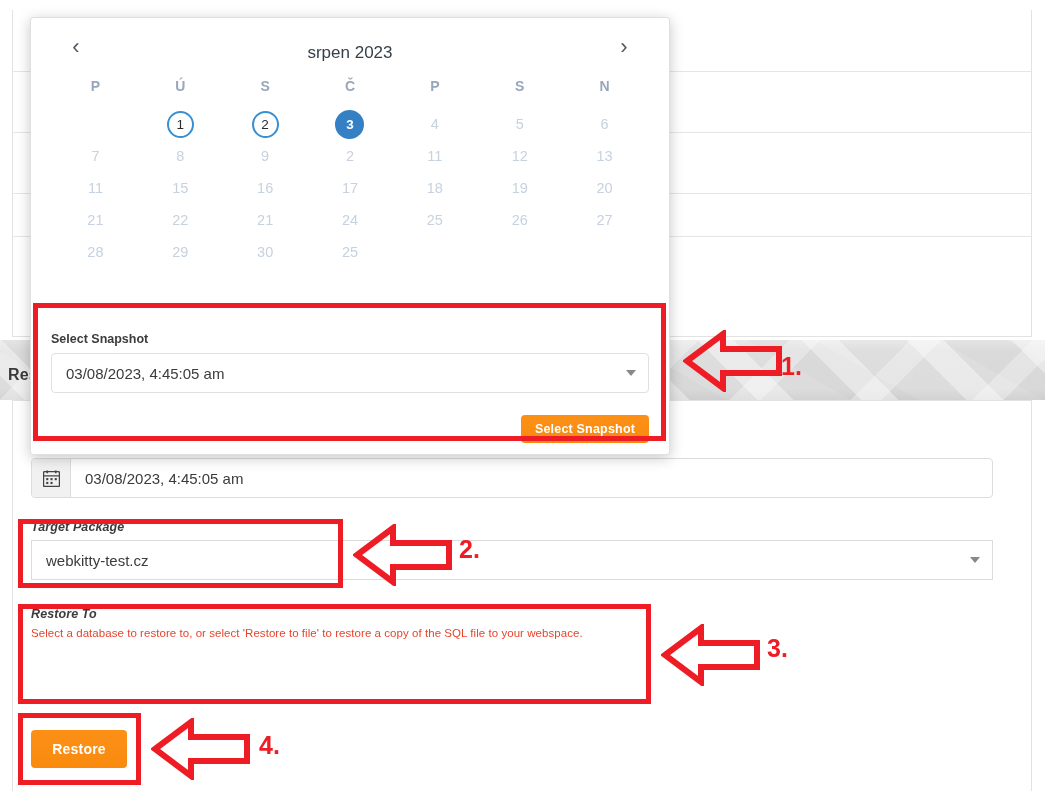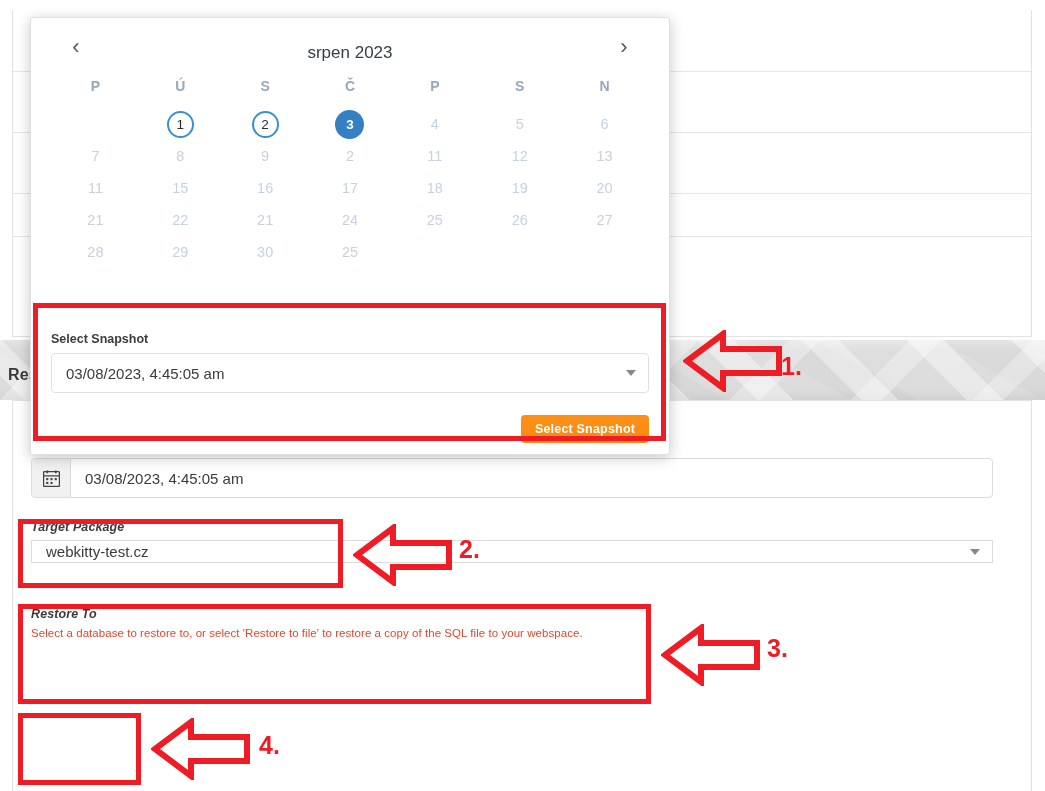--- a/index.html
+++ b/index.html
@@ -136,21 +136,21 @@
   .field-label {
     font-size: 12.5px;
     font-weight: 700;
     color: #3c3c3c;
     margin-bottom: 6px;
     display: block;
     letter-spacing: .1px;
     font-style: italic;
   }
   .select-box {
-    height: 23px;
+    height: 40px;
     border: 1px solid #dcdcdc;
     border-radius: 0;
     background: #fff;
     display: flex;
     align-items: center;
     padding: 0 12px 0 14px;
     box-sizing: border-box;
     font-size: 15px;
     color: #3b3b3b;
     justify-content: space-between;
@@ -385,20 +385,21 @@
       <span>webkitty-test.cz</span>
       <span class="caret"></span>
     </div>
   </div>
 
   <div class="field-group" style="top:207px">
     <label class="field-label">Restore To</label>
     <div class="help-text">Select a database to restore to, or select 'Restore to file' to restore a copy of the SQL file to your webspace.</div>
   </div>
 
+  <button class="btn-orange" id="restore-button">Restore</button>
 </div>
 
 <div id="datepicker-popup">
 
   <div class="cal-header">
     <button class="cal-nav cal-prev">‹</button>
     <div class="cal-title">srpen 2023</div>
     <button class="cal-nav cal-next">›</button>
   </div>
 

